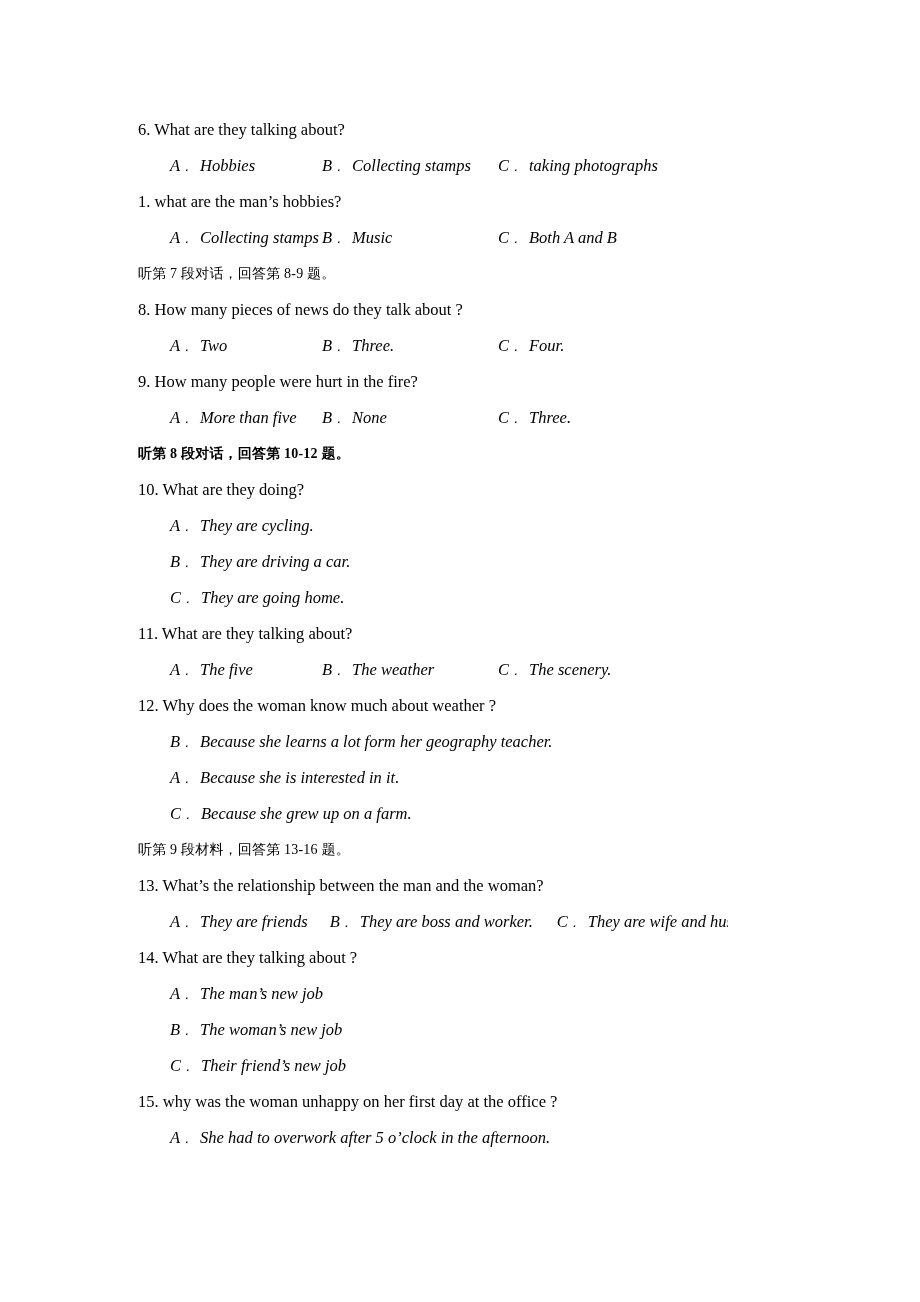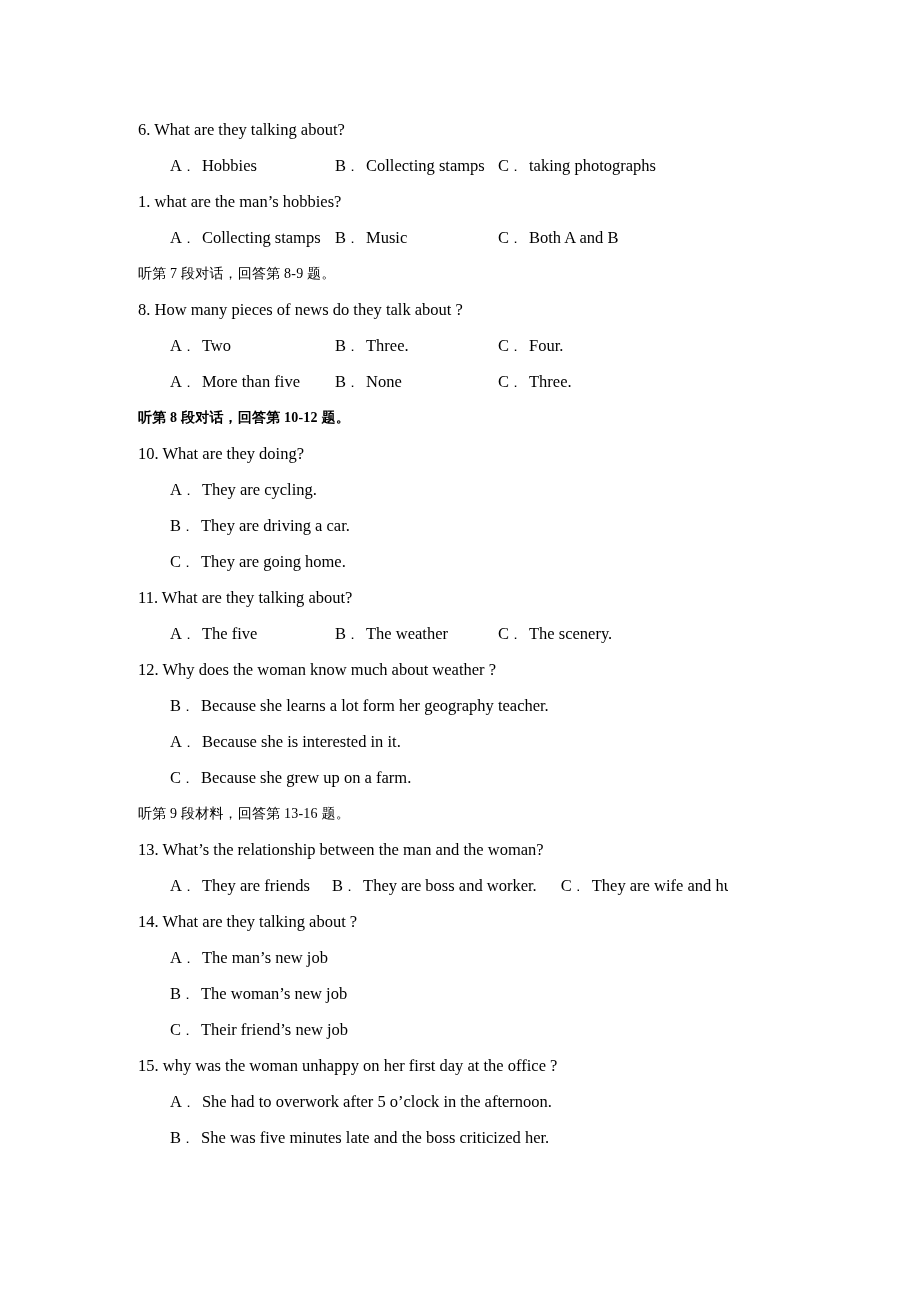--- a/index.html
+++ b/index.html
@@ -45,39 +45,40 @@
   .section-line.bold {
     font-weight: bold;
   }
   
   .opt-row {
     height: 36px;
     line-height: 36px;
     font-size: 16.5px;
     position: relative;
     white-space: nowrap;
+    font-style: italic;
   }
   .opt {
     position: absolute;
     top: 0;
     white-space: nowrap;
   }
   .opt .lbl {
     letter-spacing: 0;
   }
   .opt .lbl .sep {
     font-size: 13px;
     padding: 0 1px 0 0;
   }
   .opt .txt {
     padding-left: 6px;
   }
   
   .col-a { left: 32px; }
-  .col-b { left: 197px; }
+  .col-b { left: 184px; }
   .col-c { left: 360px; }
   
   .opt-row.stacked .opt { position: static; display: inline-block; }
   .opt-row.stacked { padding-left: 32px; }
   
   .opt-row.flow { padding-left: 32px; }
   .opt-row.flow .opt { position: static; display: inline-block; }
   .opt-row.flow .gap-b { padding-left: 22px; }
   .opt-row.flow .gap-c { padding-left: 24px; }
 </style>
@@ -105,20 +106,21 @@
       <div class="section-line">听第 7 段对话，回答第 8-9 题。</div>
       <div class="block">
         <div class="q-line">8. How many pieces of news do they talk about ?</div>
         <div class="opt-row">
           <span class="opt col-a"><span class="lbl">A<span class="sep">．</span></span><span class="txt">Two</span></span>
           <span class="opt col-b"><span class="lbl">B<span class="sep">．</span></span><span class="txt">Three.</span></span>
           <span class="opt col-c"><span class="lbl">C<span class="sep">．</span></span><span class="txt">Four.</span></span>
         </div>
       </div>
       <div class="block">
+        <div class="q-line">9. How many people were hurt in the fire?</div>
         <div class="opt-row">
           <span class="opt col-a"><span class="lbl">A<span class="sep">．</span></span><span class="txt">More than five</span></span>
           <span class="opt col-b"><span class="lbl">B<span class="sep">．</span></span><span class="txt">None</span></span>
           <span class="opt col-c"><span class="lbl">C<span class="sep">．</span></span><span class="txt">Three.</span></span>
         </div>
       </div>
       <div class="section-line bold">听第 8 段对话，回答第 10-12 题。</div>
       <div class="block">
         <div class="q-line">10. What are they doing?</div>
         <div class="opt-row stacked"><span class="opt"><span class="lbl">A<span class="sep">．</span></span><span class="txt">They are cycling.</span></span></div>
@@ -146,16 +148,15 @@
       </div>
       <div class="block">
         <div class="q-line">14. What are they talking about ?</div>
         <div class="opt-row stacked"><span class="opt"><span class="lbl">A<span class="sep">．</span></span><span class="txt">The man’s new job</span></span></div>
         <div class="opt-row stacked"><span class="opt"><span class="lbl">B<span class="sep">．</span></span><span class="txt">The woman’s new job</span></span></div>
         <div class="opt-row stacked"><span class="opt"><span class="lbl">C<span class="sep">．</span></span><span class="txt">Their friend’s new job</span></span></div>
       </div>
       <div class="block">
         <div class="q-line">15. why was the woman unhappy on her first day at the office ?</div>
         <div class="opt-row stacked"><span class="opt"><span class="lbl">A<span class="sep">．</span></span><span class="txt">She had to overwork after 5 o’clock in the afternoon.</span></span></div>
-        <div class="opt-row stacked"><span class="opt"><span class="lbl">B<span class="sep">．</span></span><span class="txt">She was five minutes late and the boss criticized her.</span></span></div>
       </div>
     </div>
 </div>
 
 </body></html>

